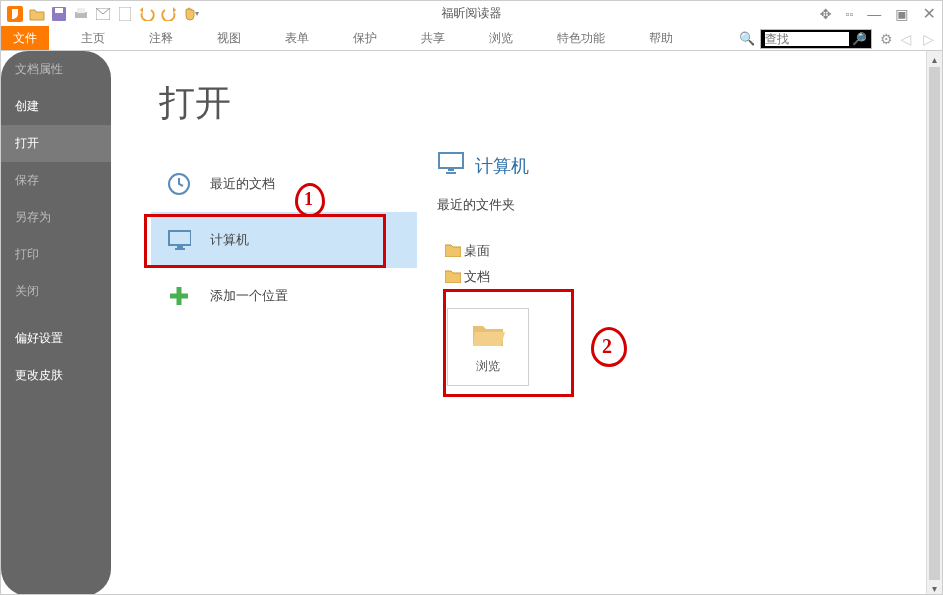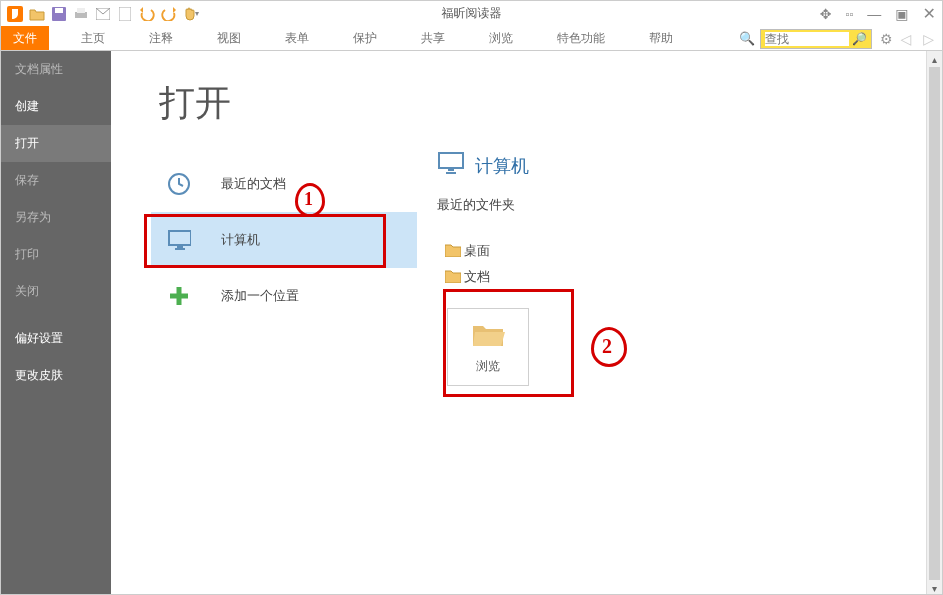--- a/index.html
+++ b/index.html
@@ -12,38 +12,38 @@
   .app-title { position: absolute; left: 50%; transform: translateX(-50%); font-size: 12px; color: #555; }
   .win-controls { position: absolute; right: 6px; top: 0; display: flex; gap: 14px; align-items:center; height:25px; color:#888; font-size:14px; }
   .win-controls span { cursor: default; }
   
   
   .ribbon { height: 25px; background: #fff; display: flex; align-items: stretch; border-bottom: 1px solid #ccc; position:relative;gap:20px; }
   .ribbon-tab { padding: 0 12px; font-size: 12px; color: #737373; display:flex; align-items:center; cursor:default; }
   .ribbon-tab.active { background: #ff7a00; color: #fff; }
   .ribbon-right { position:absolute; right:4px; top:0; height:25px; display:flex; align-items:center; gap:4px; }
   .search-ico { width:16px; height:16px; display:inline-flex; align-items:center; justify-content:center; color:#e69b00; font-size:13px;}
-  .search-box { border:1px solid #bdbdbd; height:20px; width:112px; font-size:12px; padding:0 4px 0 4px; background:#fde047; display:flex; align-items:center; justify-content:space-between;}
+  .search-box { border:1px solid #bdbdbd; height:20px; width:112px; font-size:12px; padding:0 4px 0 4px; background:#000000; display:flex; align-items:center; justify-content:space-between;}
   .search-box input { border:0; outline:0; width:84px; font-size:12px; }
   .mag { color:#2f78b7; font-size:12px; }
   .gear { color:#999; font-size:14px; margin-left:4px;}
   .nav-arrow { color:#ccc; font-size:14px; padding:0 4px;}
   
   
   .backstage { display:flex; height: calc(595px - 50px); }
-  .side { width: 110px; background: #666666; display:flex; flex-direction:column; }
+  .side { width: 110px; background: #666666; display:flex; flex-direction:column;border-radius:27px; }
   .side-item { color:#fff; font-size:12px; padding: 10px 14px; cursor:default; }
   .side-item.dim { color:#bbb; }
   .side-item.selected { background:#7a7a7a; }
   
   .content { flex:1; background:#fff; position:relative; display:flex; }
   .page-title { position:absolute; left:48px; top:28px; font-size:36px; color:#555; font-family: "SimSun", serif; }
   
   .col1 { width: 306px; padding-top: 105px; padding-left:40px; }
-  .loc-item { height: 56px; display:flex; align-items:center; gap:30px; padding-left:16px; font-size:13px; color:#444; cursor:default; }
+  .loc-item { height: 56px; display:flex; align-items:center; gap:19px; padding-left:16px; font-size:13px; color:#444; cursor:default; }
   .loc-item.selected { background:#cce4f7; }
   .loc-ico { width:24px; height:24px; display:flex; align-items:center; justify-content:center; }
   
   .col2 { flex:1; padding-top: 100px; padding-left:20px; }
   .col2-title { display:flex; align-items:center; gap:10px; color:#2f6fa7; font-size:18px; margin-bottom:16px;}
   .recent-label { font-size:13px; color:#444; margin-bottom:24px; }
   .folder-row { display:flex; align-items:center; gap:3px; font-size:13px; color:#444; padding:4px 0 4px 8px; cursor:default;}
   .folder-ico { width:16px; height:14px; }
   
   .browse-box { width:82px; height:78px; border:1px solid #cfcfcf; display:flex; flex-direction:column; align-items:center; justify-content:center; gap:6px; margin-left:10px; margin-top:6px; cursor:default;}

